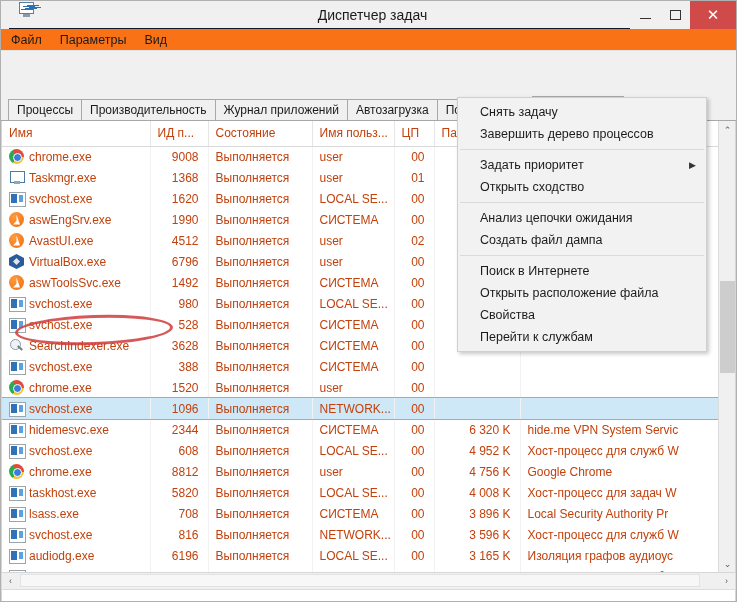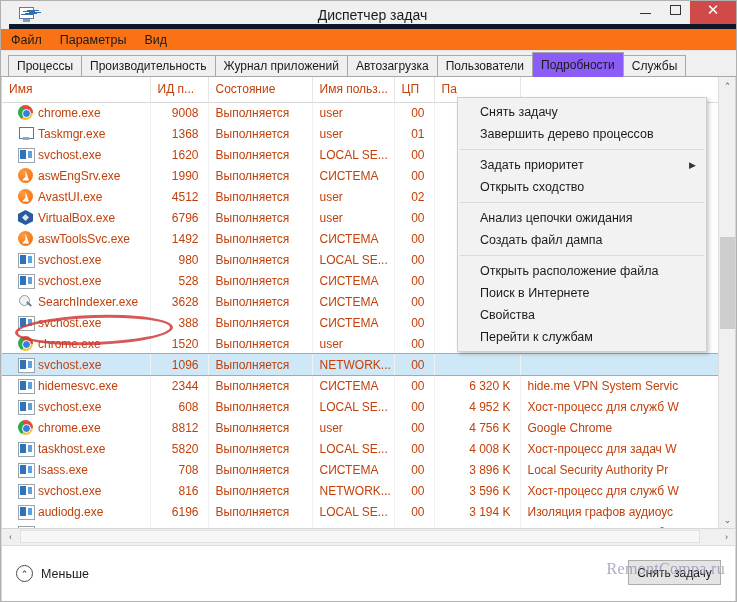--- a/index.html
+++ b/index.html
@@ -16,23 +16,23 @@
     background: #f0f0f0;
     border: 1px solid #b0b0b0;
     overflow: hidden;
   }
 
   
   .titlebar {
     position: relative;
     height: 28px;
     background: #f0f0f0;
-    border-bottom: 5px solid #0f172a;
+    border-bottom: 1px solid #0f172a;
     display: flex;
-    align-items: flex-end;
+    align-items: flex-start;
     margin-left: 8px;
   }
   .tb-icon {
     width: 22px; height: 18px;
     margin-left: 6px;
     position: relative;
     flex: 0 0 auto;
   }
   .tb-icon .mon {
     position: absolute; left: 4px; top: 1px;
@@ -96,20 +96,21 @@
 
   
   .tabstrip {
     position: relative;
     height: 26px;
     background: #f0f0f0;
     padding-left: 7px;
     display: flex;
     align-items: flex-end;
     border-bottom: 1px solid #a8a8a8;
+    margin-top: 44px;
   }
   .tab {
     height: 21px;
     padding: 0 8px;
     margin-right: -1px;
     display: flex; align-items: center;
     font-size: 12px;
     color: #1b1b1b;
     background: #f0f0f0;
     border: 1px solid #a8a8a8;
@@ -156,21 +157,21 @@
   }
   table.proc td {
     height: 21px;
     padding: 0 7px;
     white-space: nowrap;
     overflow: hidden;
     border-right: 1px solid #f2f2f2;
   }
   table.proc td.num { text-align: right; padding-right: 9px; }
   table.proc td.nm {
-    padding-left: 16px;
+    padding-left: 7px;
   }
   tr.sel td { background: #cfe8f7; }
   tr.sel { outline: 1px solid #7eb4dd; }
 
   .cellname { display: flex; align-items: center; gap: 5px; }
 
   
   .pic { width: 15px; height: 15px; flex: 0 0 auto; position: relative; }
   .pic.chrome {
     border-radius: 50%;
@@ -686,21 +687,21 @@
             <td class="nm">
               <span class="cellname">
                 <span class="pic svchost"></span>
                 <span>audiodg.exe</span>
               </span>
             </td>
             <td class="num">6196</td>
             <td>Выполняется</td>
             <td>LOCAL SE...</td>
             <td class="num">00</td>
-            <td class="num">3 194 K</td>
+            <td class="num">3 165 K</td>
             <td>Изоляция графов аудиоус</td>
           </tr>
           <tr>
             <td class="nm">
               <span class="cellname">
                 <span class="pic svchost"></span>
                 <span>svchost.exe</span>
               </span>
             </td>
             <td class="num">9144</td>
@@ -753,24 +754,24 @@
         </div>
         <div class="ctxsep"></div>
         <div class="ctxitem">
           <span>Анализ цепочки ожидания</span>
         </div>
         <div class="ctxitem">
           <span>Создать файл дампа</span>
         </div>
         <div class="ctxsep"></div>
         <div class="ctxitem">
+          <span>Поиск в Интернете</span>
+        </div>
+        <div class="ctxitem">
           <span>Открыть расположение файла</span>
-        </div>
-        <div class="ctxitem">
-          <span>Поиск в Интернете</span>
         </div>
         <div class="ctxitem">
           <span>Свойства</span>
         </div>
         <div class="ctxitem">
           <span>Перейти к службам</span>
         </div>
       </div>
   </div>
   <div class="redring"></div>

